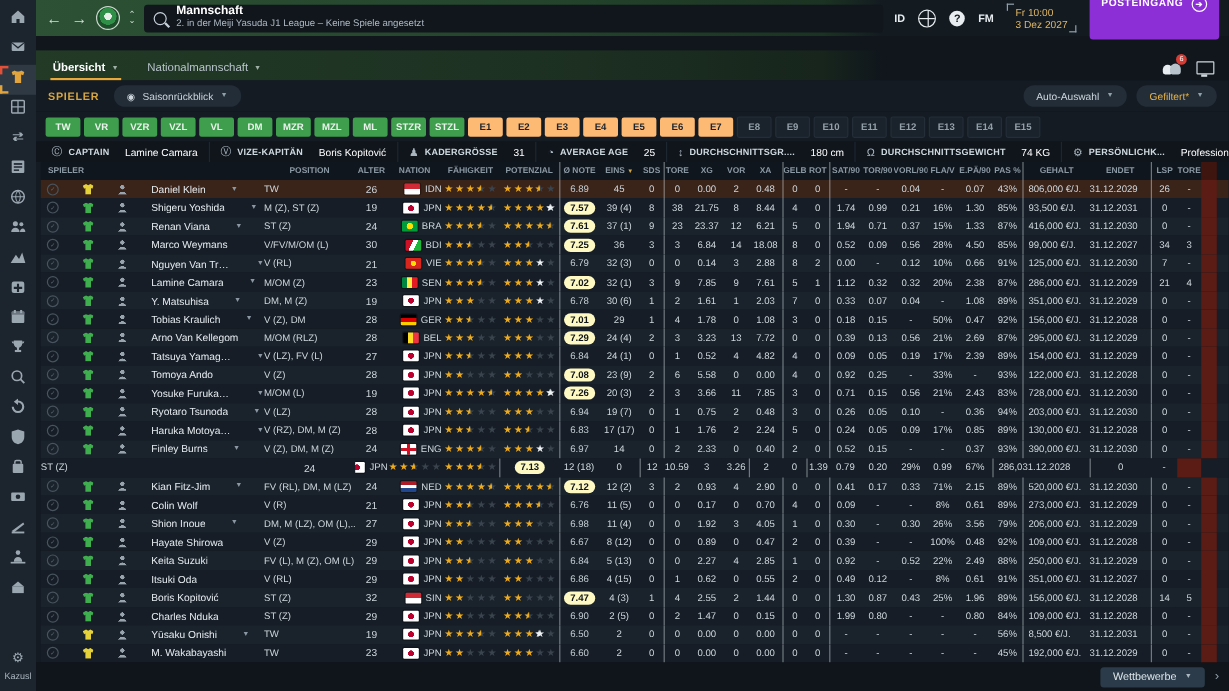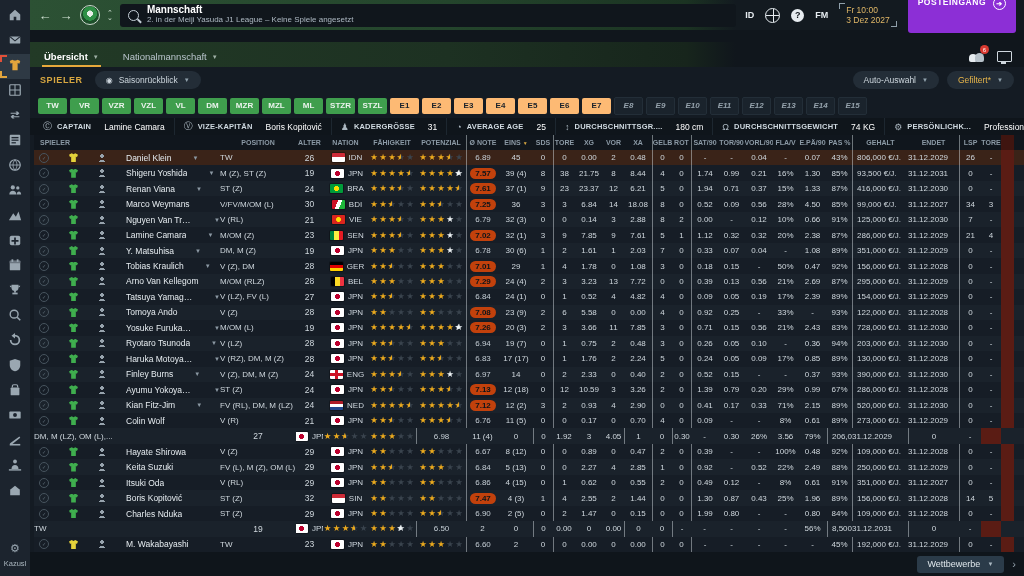--- a/index.html
+++ b/index.html
@@ -62,21 +62,21 @@
   .pill{background:#232d37;border-radius:11px;height:18px;display:flex;align-items:center;gap:6px;padding:0 11px;color:#cdd6dd;font-size:8.5px;}
   .pill .chv{font-size:6px;color:#8fa0ab;}
   .pill .eye{font-size:8px;color:#cdd6dd;}
   .toolbar-right{margin-left:auto;display:flex;gap:8px;}
   .pill.filtered{color:#e7b54a;}
   
   .filterrow{height:25px;display:flex;align-items:center;gap:3px;padding:0 8px;background:#141b23;flex:0 0 25px;}
   .fbtn{min-width:29px;height:16px;border-radius:2px;font-size:8px;font-weight:bold;display:flex;align-items:center;justify-content:center;}
   .fbtn.green{background:#3f9e4d;color:#eaf3ec;}
   .fbtn.gray{background:#fdba74;color:#1a222b;}
-  .fbtn.dark{background:#1a232c;color:#93a0aa;border:1px solid #232e38;min-width:27px;font-style:italic;}
+  .fbtn.dark{background:#1a232c;color:#93a0aa;border:1px solid #232e38;min-width:27px;}
   
   .infobar{height:17px;background:#0f151b;display:flex;align-items:center;padding:0 4px;flex:0 0 17px;overflow:hidden;}
   .info-item{display:flex;align-items:center;gap:5px;padding:0 9px;height:100%;border-right:1px solid #1d2730;}
   .info-icon{color:#aab6bf;font-size:9px;}
   .info-label{color:#cfd9e0;font-weight:bold;font-size:7.5px;letter-spacing:.2px;white-space:nowrap;}
   .info-value{color:#fff;font-size:8.5px;margin-left:8px;white-space:nowrap;}
   
   .table{flex:1;display:flex;flex-direction:column;background:#141b23;padding-left:4px;min-height:0;
     --cols:186px 76px 27px 45px 48px 50px 33px 34px 20px 22px 28px 21px 28px 20px 19px 27px 27px 28px 25px 29px 25px 56px 51px 22px 20px 13px;}
   .thead{display:grid;grid-template-columns:var(--cols);height:15px;background:#10161d;color:#8b99a5;
@@ -95,41 +95,41 @@
   .chk{width:8px;height:8px;border-radius:50%;border:1px solid #47545e;color:#5d6b76;font-size:5px;
     display:flex;align-items:center;justify-content:center;flex:0 0 8px;}
   .kit{width:9px;height:9px;background:#3fae4e;flex:0 0 9px;
     clip-path:polygon(30% 0,50% 12%,70% 0,100% 18%,88% 44%,76% 37%,76% 100%,24% 100%,24% 37%,12% 44%,0 18%);}
   .kit.gk{background:#e5d23a;}
   .head{width:8px;height:8px;flex:0 0 8px;
     background:radial-gradient(circle at 50% 26%,#97a3ad 0 1.7px,transparent 1.9px),
                radial-gradient(circle at 50% 118%,#97a3ad 0 3.6px,transparent 3.8px);}
   .pname{color:#e6ecf0;overflow:hidden;text-overflow:ellipsis;}
   .chev{color:#8b98a3;font-size:6px;margin-left:1px;}
-  .nation-cell{gap:4px;justify-content:center;padding-left:3px;}
+  .nation-cell{gap:4px;justify-content:flex-end;padding-left:3px;}
   .flag{width:13px;height:9px;border-radius:1px;flex:0 0 13px;box-shadow:0 0 0 1px rgba(0,0,0,.3);}
   .flag-idn,.flag-sin{background:linear-gradient(#ce2b37 50%,#fff 50%);}
   .flag-jpn{background:radial-gradient(circle at 50% 50%,#bc002d 0 2.4px,#fff 2.6px);}
   .flag-bra{background:radial-gradient(circle at 50% 50%,#ffdf00 0 2.6px,#009b3a 2.8px);}
   .flag-bdi{background:linear-gradient(115deg,#ce1126 0 38%,#fff 38% 62%,#1eb53a 62%);}
   .flag-vie{background:radial-gradient(circle at 50% 50%,#ffdf00 0 2.2px,#da251d 2.4px);}
   .flag-sen{background:linear-gradient(90deg,#00853f 33%,#fdef42 33% 66%,#e31b23 66%);}
   .flag-ger{background:linear-gradient(#000 33%,#dd0000 33% 66%,#ffce00 66%);}
   .flag-bel{background:linear-gradient(90deg,#000 33%,#fdda24 33% 66%,#ef3340 66%);}
   .flag-eng{background:linear-gradient(90deg,transparent 0 42%,#ce1124 42% 58%,transparent 58%),
             linear-gradient(transparent 0 33%,#ce1124 33% 67%,transparent 67%),#fff;}
   .flag-ned{background:linear-gradient(#ae1c28 33%,#fff 33% 66%,#21468b 66%);}
   .ncode{font-size:8px;color:#cfd7de;}
   .stars{display:flex;}
   .st{position:relative;color:#3a444e;font-size:8.5px;line-height:9px;width:9px;text-align:center;}
   .st.full{color:#edab1e;}
   .st.white{color:#eef3f5;}
   .st i{position:absolute;left:0;top:0;width:55%;overflow:hidden;color:#edab1e;font-style:normal;}
   .st.white i{color:#eef3f5;}
-  .nbadge{background:#c2410c;color:#0e1419;border-radius:7px;padding:0 5px;font-size:8px;font-weight:bold;line-height:11px;}
+  .nbadge{background:#fef9c3;color:#0e1419;border-radius:7px;padding:0 5px;font-size:8px;font-weight:bold;line-height:11px;}
   .note-plain{color:#c4cdd4;font-size:8px;}
   .status-cell{background:#5a1c14;border-bottom:1px solid #431109;height:100%;}
   .status-h{background:#3f1510;}
   .wage{padding-left:4px;font-size:8px;}
   .small{font-size:8px;}
   
   .bottombar{height:24px;background:#0f151b;display:flex;align-items:center;justify-content:flex-end;gap:8px;
     padding:0 8px;flex:0 0 24px;}
   .comp-btn{background:#2b3b49;color:#dfe7ec;font-size:9px;padding:0 11px;height:17px;border-radius:3px;
     display:flex;gap:7px;align-items:center;}
@@ -1302,27 +1302,20 @@
             <div class="c small">-</div>
             <div class="c small">0.37</div>
             <div class="c small">93%</div>
             <div class="c l small wage sep">390,000 €/J.</div>
             <div class="c l small">31.12.2030</div>
             <div class="c small sep">0</div>
             <div class="c small">-</div>
             <div class="status-cell"></div>
           </div>
           <div class="trow">
-            <div class="c l player-cell">
-              <span class="chk">✓</span>
-              <span class="kit"></span>
-              <span class="head"></span>
-              <span class="pname">Ayumu Yokoyama</span>
-              <span class="chev">▼</span>
-            </div>
             <div class="c l small">ST (Z)</div>
             <div class="c ">24</div>
             <div class="c nation-cell">
               <span class="flag flag-jpn"></span>
               <span class="ncode">JPN</span>
             </div>
             <div class="c">
               <span class="stars">
                 <span class="st full">★</span>
                 <span class="st full">★</span>
@@ -1466,20 +1459,27 @@
             <div class="c small">8%</div>
             <div class="c small">0.61</div>
             <div class="c small">89%</div>
             <div class="c l small wage sep">273,000 €/J.</div>
             <div class="c l small">31.12.2029</div>
             <div class="c small sep">0</div>
             <div class="c small">-</div>
             <div class="status-cell"></div>
           </div>
           <div class="trow">
+            <div class="c l player-cell">
+              <span class="chk">✓</span>
+              <span class="kit"></span>
+              <span class="head"></span>
+              <span class="pname">Shion Inoue</span>
+              <span class="chev">▼</span>
+            </div>
             <div class="c l small">DM, M (LZ), OM (L),...</div>
             <div class="c ">27</div>
             <div class="c nation-cell">
               <span class="flag flag-jpn"></span>
               <span class="ncode">JPN</span>
             </div>
             <div class="c">
               <span class="stars">
                 <span class="st full">★</span>
                 <span class="st full">★</span>
@@ -1784,20 +1784,27 @@
             <div class="c small">-</div>
             <div class="c small">0.80</div>
             <div class="c small">84%</div>
             <div class="c l small wage sep">109,000 €/J.</div>
             <div class="c l small">31.12.2028</div>
             <div class="c small sep">0</div>
             <div class="c small">-</div>
             <div class="status-cell"></div>
           </div>
           <div class="trow">
+            <div class="c l player-cell">
+              <span class="chk">✓</span>
+              <span class="kit gk"></span>
+              <span class="head"></span>
+              <span class="pname">Yūsaku Onishi</span>
+              <span class="chev">▼</span>
+            </div>
             <div class="c l small">TW</div>
             <div class="c ">19</div>
             <div class="c nation-cell">
               <span class="flag flag-jpn"></span>
               <span class="ncode">JPN</span>
             </div>
             <div class="c">
               <span class="stars">
                 <span class="st full">★</span>
                 <span class="st full">★</span>

